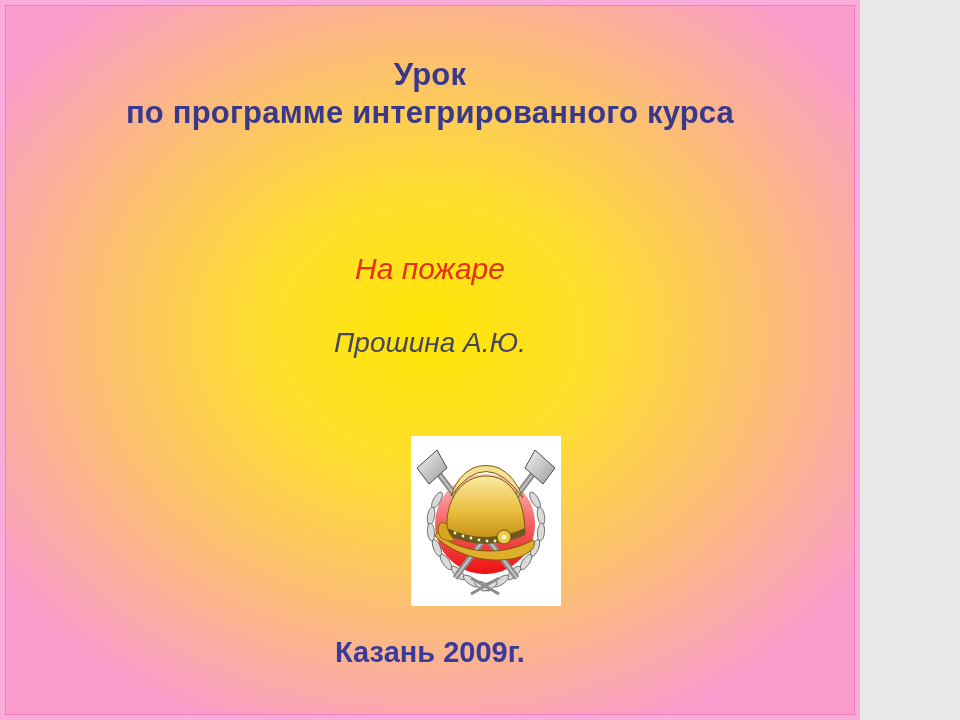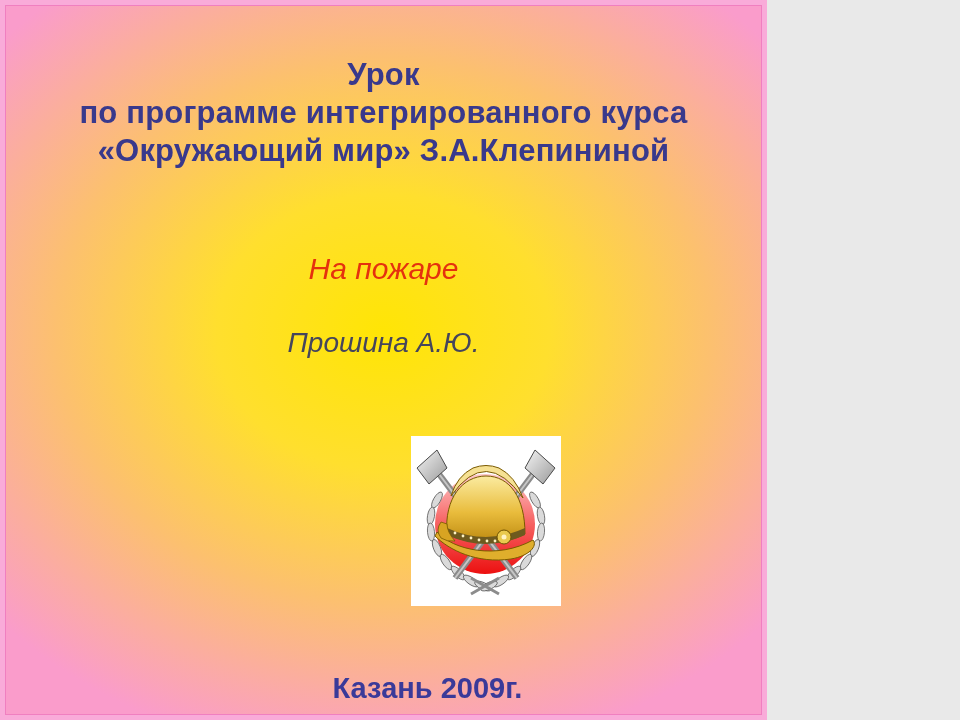--- a/index.html
+++ b/index.html
@@ -1,17 +1,17 @@
 <!DOCTYPE html>
 <html><head>
 <meta charset="utf-8">
 <style>
   html,body{margin:0;padding:0;background:#e9e9e9;}
   .canvas{
-    position:relative;width:767px;height:720px;overflow:hidden;
+    position:relative;width:860px;height:720px;overflow:hidden;
     background:#F9ABD9;
     font-family:"Liberation Sans", sans-serif;
   }
   .slide{
     position:absolute;left:5px;top:5px;right:5px;bottom:5px;
     border:1px solid #F07FC0;
     background:radial-gradient(ellipse 520px 430px at 50% 46%,
       #FFE505 0%, #FFDF2E 32%, #FCC06F 63%, #FA9CCB 100%);
   }
   .txt{position:absolute;left:0;width:100%;text-align:center;}
@@ -21,38 +21,37 @@
   }
   .subtitle{
     top:245px;color:#E5310E;font-weight:normal;font-style:italic;
     font-size:30px;line-height:36px;
   }
   .author{
     top:320px;color:#45455C;font-style:italic;
     font-size:28px;line-height:34px;
   }
   .footer{
-    top:664px;color:#3A3A99;font-weight:bold;
-    font-size:29px;line-height:36px;margin-left:44px;
+    top:628px;color:#3A3A99;font-weight:bold;
+    font-size:29px;line-height:36px;
   }
   .emblem{
     position:absolute;left:405px;top:430px;width:150px;height:170px;
   }
   .emblem svg{display:block;width:100%;height:100%;}
 </style>
 </head>
 <body>
 
 <div class="canvas">
   <div class="slide">
 
     <div class="txt title">
       <div>Урок</div>
       <div>по программе интегрированного курса</div>
-      <div>«Окружающий мир» З.А.Клепининой</div>
     </div>
 
     <div class="txt subtitle">На пожаре</div>
 
     <div class="txt author">
       <div>Прошина А.Ю.</div>
     </div>
 
     <div class="emblem">
       <svg viewBox="0 0 150 170" xmlns="http://www.w3.org/2000/svg">

